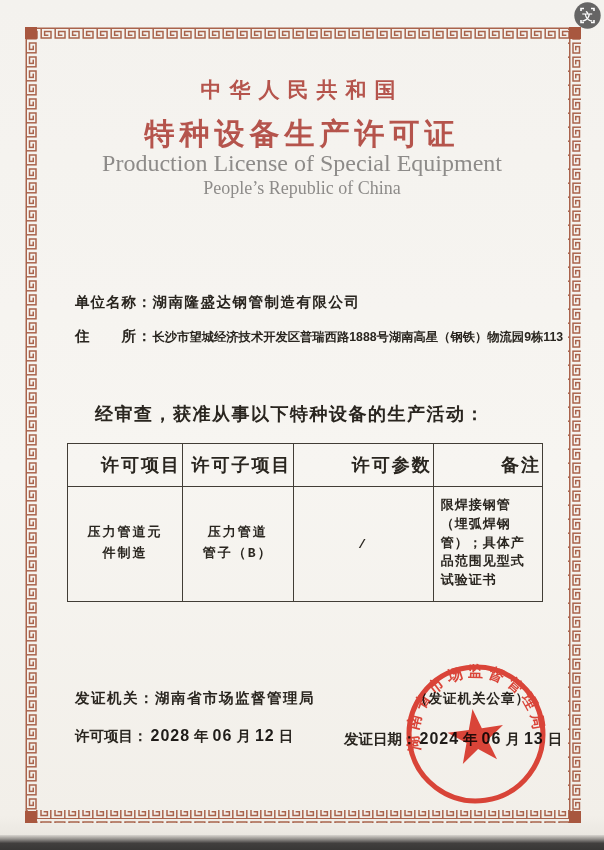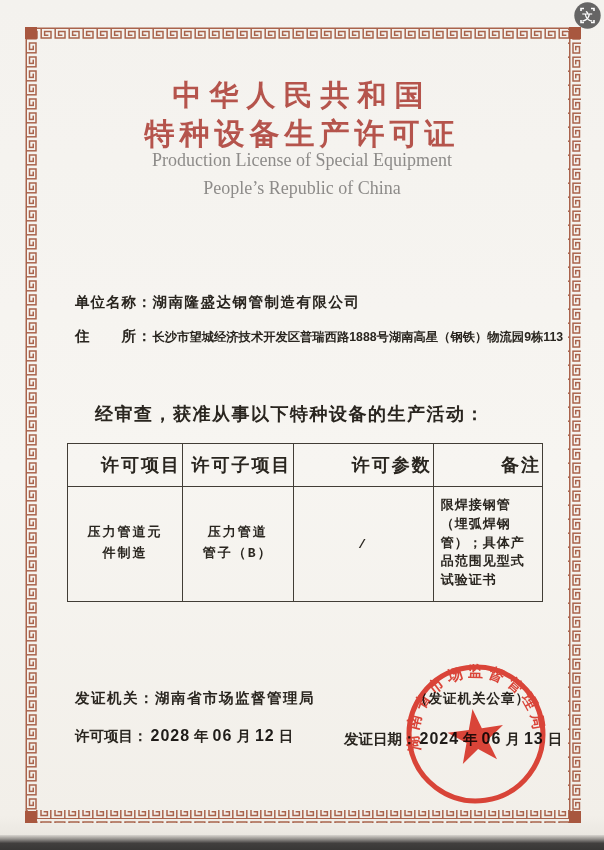--- a/index.html
+++ b/index.html
@@ -5,24 +5,24 @@
   html,body{margin:0;padding:0;background:#2b2b2b;}
   #stage{position:relative;width:604px;height:850px;overflow:hidden;
          font-family:"Liberation Sans","DejaVu Sans",sans-serif;
          background:linear-gradient(180deg,#f4f2ee 0%,#f7f5f1 55%,#f2efe9 96%,#e8e5df 99%);}
   .abs{position:absolute;}
   
   #frame{left:25px;top:27px;}
   
   .ctr{left:0;width:604px;text-align:center;white-space:nowrap;}
   .title-cn{color:#b5544c;font-weight:700;}
-  #title1{top:76px;font-size:29px;letter-spacing:8px;}
+  #title1{top:76px;font-size:21px;letter-spacing:8px;}
   #title2{top:114px;font-size:30px;letter-spacing:5px;}
   .title-en{color:#8d8b89;font-family:"Liberation Serif","DejaVu Serif",serif;}
-  #en1{top:150px;font-size:18px;}
+  #en1{top:150px;font-size:24px;}
   #en2{top:178px;font-size:18px;text-align:center;}
   
   #licno{right:54px;top:244px;font-size:15px;font-weight:700;color:#34302b;white-space:nowrap;}
   #licno .num{font-family:"Liberation Serif","DejaVu Serif",serif;font-weight:600;letter-spacing:1px;font-size:15.5px;}
   
   .info-line{left:75px;color:#29251f;font-weight:700;white-space:nowrap;font-size:14.5px;}
   .info-line .lbl{letter-spacing:1px;}
   .val-lg{letter-spacing:1.5px;}
   .val-sm{font-size:12.3px;letter-spacing:0;}
   #line-unit{top:293px;}

